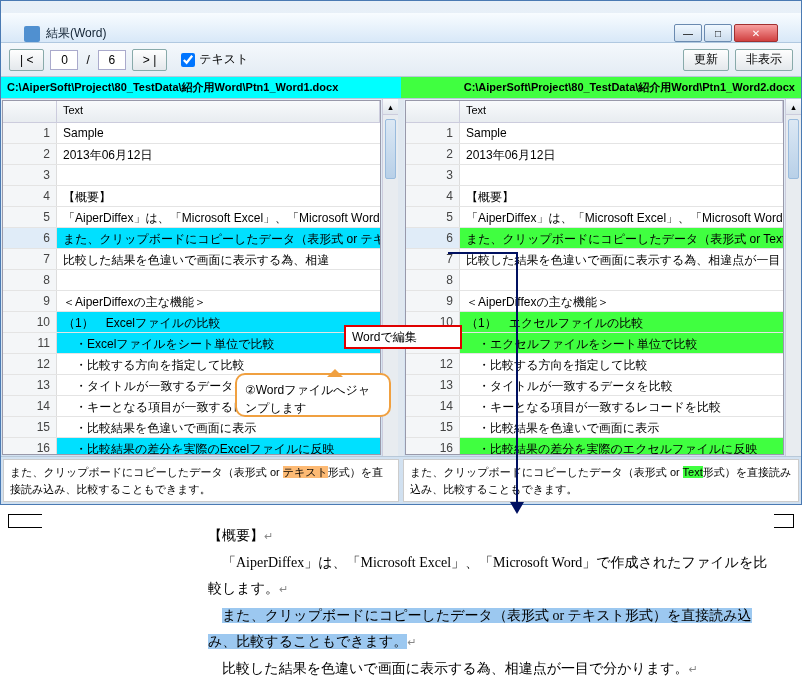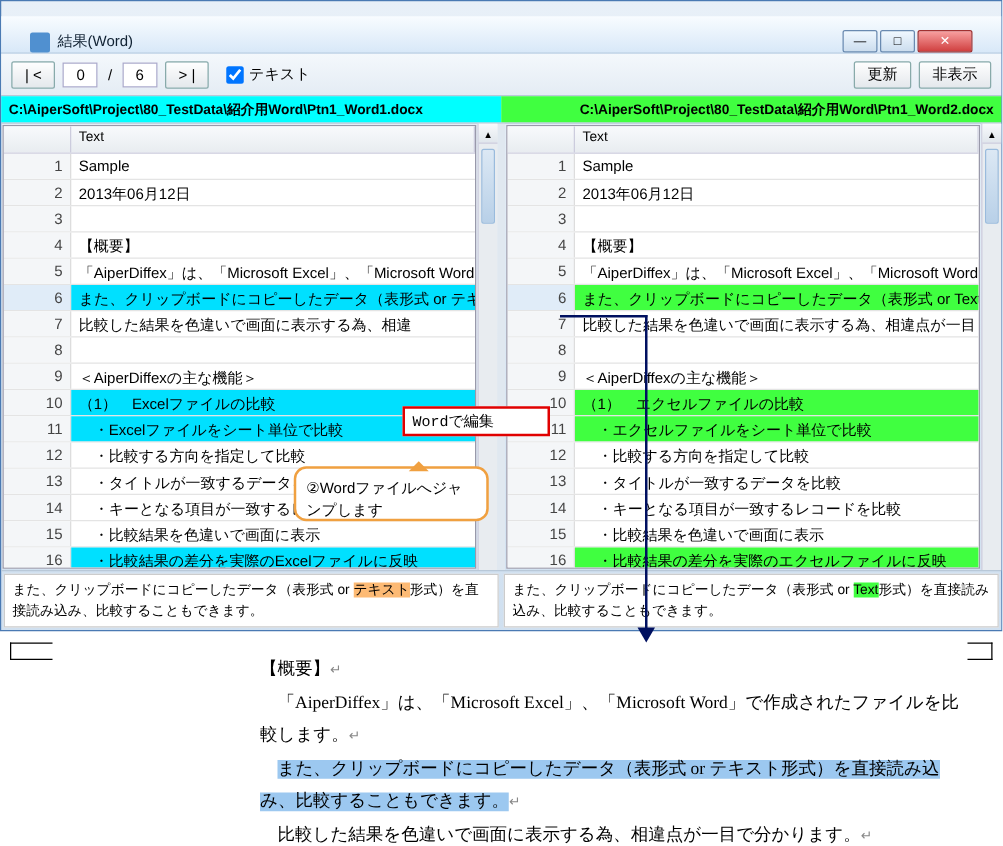--- a/index.html
+++ b/index.html
@@ -34,21 +34,21 @@
 .row .cell-num { width:54px; text-align:right; padding:3px 6px; background:#f4f6f8; border-right:1px solid #ddd; color:#444; }
 .row .cell-txt { flex:1; padding:3px 6px; white-space:nowrap; overflow:hidden; }
 .row.hl-cyan .cell-txt { background:#00e0ff; }
 .row.hl-green .cell-txt { background:#40ff40; }
 .row.sel .cell-num { background:#e0ecf8; }
 .bottom-text { display:flex; border-top:1px solid #b8c8d8; }
 .bot { flex:1; padding:4px 6px; font-size:11px; background:#fff; border:1px solid #ccc; margin:2px; min-height:40px; line-height:1.5; }
 .bot .hl-y { background:#fdba74; }
 .bot .hl-g { background:#40ff40; }
 
-.context-menu { position:absolute; left:321px; top:226px; width:118px; height:24px; background:#fff; border:2px solid #e00000; display:flex; align-items:center; padding:2px 6px; font-size:12px; z-index:20;font-family:Liberation Mono, monospace; }
+.context-menu { position:absolute; left:343px; top:226px; width:118px; height:24px; background:#fff; border:2px solid #e00000; display:flex; align-items:center; padding:2px 6px; font-size:12px; z-index:20; }
 .callout { position:absolute; left:222px; top:274px; width:156px; height:44px; border:2px solid #f0a040; border-radius:10px; background:#fff; padding:6px 8px; font-size:12px; line-height:1.5; z-index:19;margin-left:12px; }
 .callout::before { content:""; position:absolute; top:-14px; left:90px; width:0; height:0; border:8px solid transparent; border-bottom-color:#f0a040; }
 
 .jump-arrow-v { position:absolute; left:516px; top:252px; width:2px; height:254px; background:#001060; z-index:15; }
 .jump-arrow-h { position:absolute; left:448px; top:252px; width:70px; height:2px; background:#001060; z-index:15; }
 .jump-arrow-head { position:absolute; left:510px; top:502px; width:0; height:0; border:7px solid transparent; border-top:12px solid #001060; z-index:15; }
 
 .doc-area { padding:18px 30px 10px 208px; font-size:14px; line-height:1.9; font-family:"MS Mincho","Meiryo",serif; }
 .doc-area .ret { color:#888; font-size:11px; }
 .doc-area .hl { background:#9cc8f0; }

